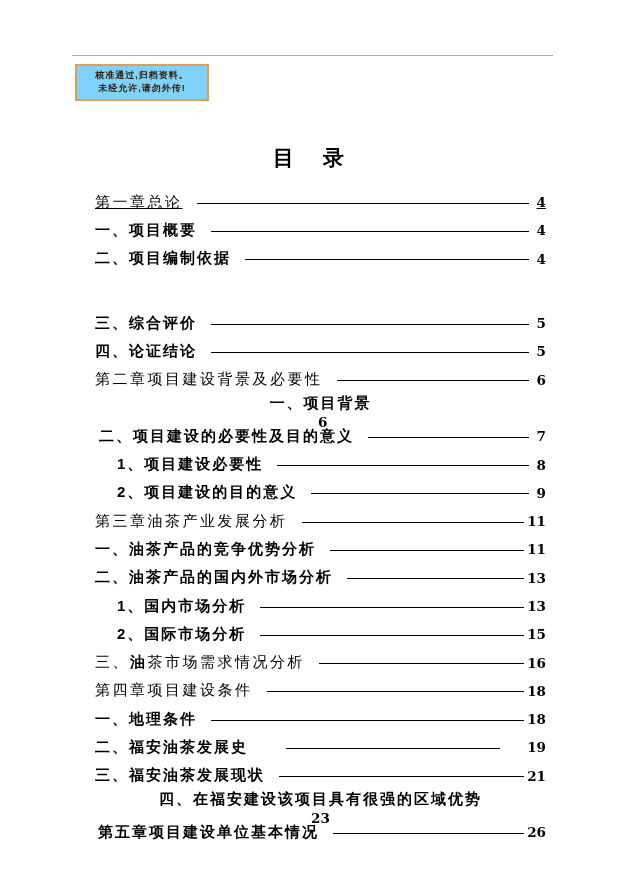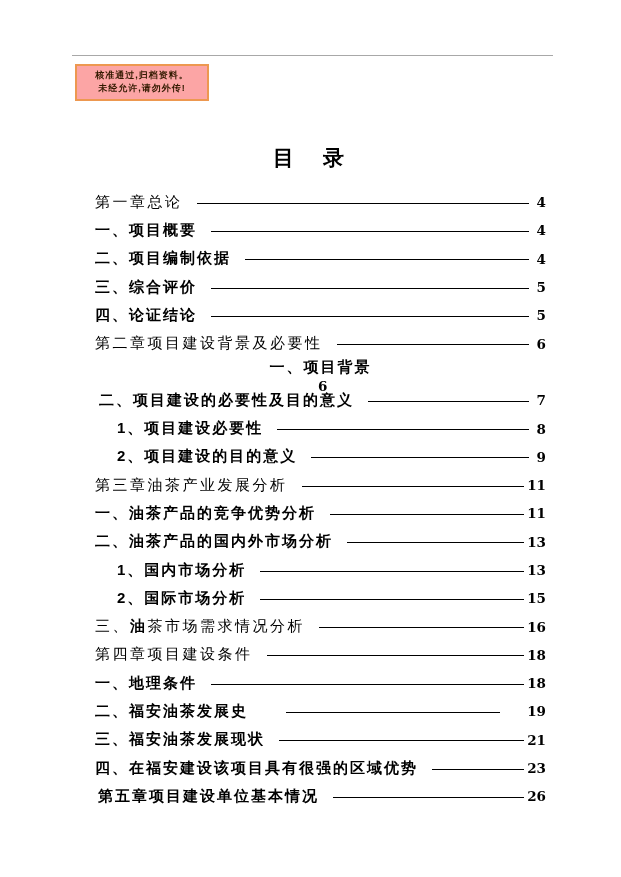--- a/index.html
+++ b/index.html
@@ -18,21 +18,21 @@
     position: absolute;
     left: 72px; top: 55px;
     width: 481px; height: 1px;
     background: #a8a8a8;
   }
   .stamp {
     position: absolute;
     left: 75px; top: 64px;
     width: 120px;
     border: 2px solid #ED9850;
-    background: #fca5a5;
+    background: #7dd3fc;
     padding: 3px 5px 4px 5px;
     text-align: center;
   }
   .stamp .stamp-line {
     font-size: 9px;
     font-weight: bold;
     line-height: 13px;
     color: #331a00;
     letter-spacing: 1px;
     white-space: nowrap;
@@ -87,36 +87,36 @@
   <div class="top-rule"></div>
 
   <div class="stamp">
     <div class="stamp-line">核准通过,归档资料。</div>
     <div class="stamp-line">未经允许,请勿外传!</div>
   </div>
 
   <div class="doc-title">目　录</div>
 
   <div class="toc">
-      <div class="toc-row" style="padding-left: 0px;">
+      <div class="toc-row" style="padding-left: 0px; text-decoration: underline;">
         <span class="label">第一章总论</span>
         <span class="leader" style="border-top-color: rgb(0, 0, 0);"></span>
         <span class="pagenum">4</span>
       </div>
       <div class="toc-row bold" style="padding-left: 0px;">
         <span class="label">一、项目概要</span>
         <span class="leader" style="border-top-color: rgb(0, 0, 0);"></span>
         <span class="pagenum">4</span>
       </div>
       <div class="toc-row bold" style="padding-left: 0px;">
         <span class="label">二、项目编制依据</span>
         <span class="leader" style="border-top-color: rgb(0, 0, 0);"></span>
         <span class="pagenum">4</span>
       </div>
-      <div class="toc-row bold" style="padding-left: 0px;">
+      <div class="toc-row bold" style="padding-left: 0px; margin-top: 36px;">
         <span class="label">三、综合评价</span>
         <span class="leader" style="border-top-color: rgb(0, 0, 0);"></span>
         <span class="pagenum">5</span>
       </div>
       <div class="toc-row bold" style="padding-left: 0px;">
         <span class="label">四、论证结论</span>
         <span class="leader" style="border-top-color: rgb(0, 0, 0);"></span>
         <span class="pagenum">5</span>
       </div>
       <div class="toc-row" style="padding-left: 0px;">
@@ -187,21 +187,21 @@
       <div class="toc-row bold" style="padding-left: 0px; gap: 24px;">
         <span class="label">二、福安油茶发展史</span>
         <span class="leader" style="border-top-color: rgb(0, 0, 0);"></span>
         <span class="pagenum">19</span>
       </div>
       <div class="toc-row bold" style="padding-left: 0px;">
         <span class="label">三、福安油茶发展现状</span>
         <span class="leader" style="border-top-color: rgb(0, 0, 0);"></span>
         <span class="pagenum">21</span>
       </div>
-      <div class="toc-row bold" style="padding-left: 0px;">
+      <div class="toc-row bold" style="padding-left: 0px; flex-direction: column;">
         <span class="label">四、在福安建设该项目具有很强的区域优势</span>
         <span class="leader" style="border-top-color: rgb(0, 0, 0);"></span>
         <span class="pagenum">23</span>
       </div>
       <div class="toc-row bold" style="padding-left: 3px;">
         <span class="label">第五章项目建设单位基本情况</span>
         <span class="leader" style="border-top-color: rgb(0, 0, 0);"></span>
         <span class="pagenum">26</span>
       </div>
     </div>

